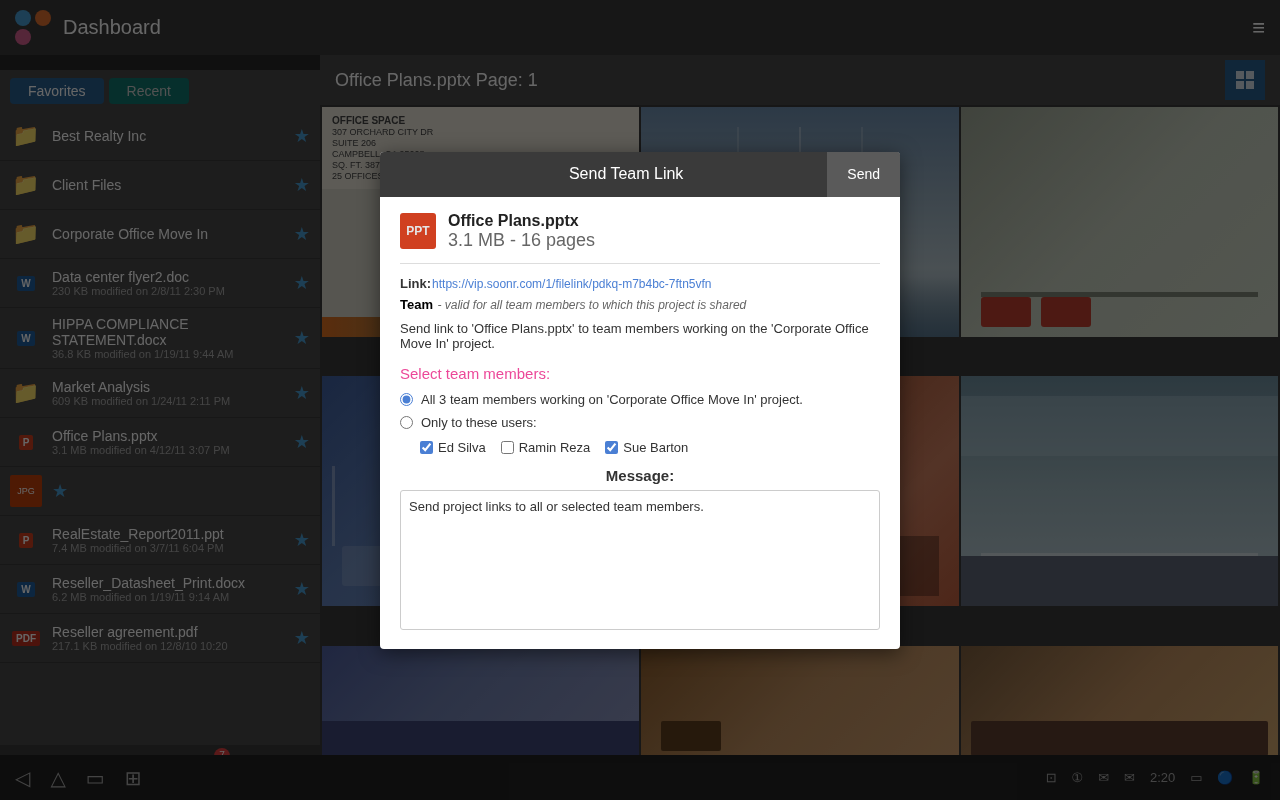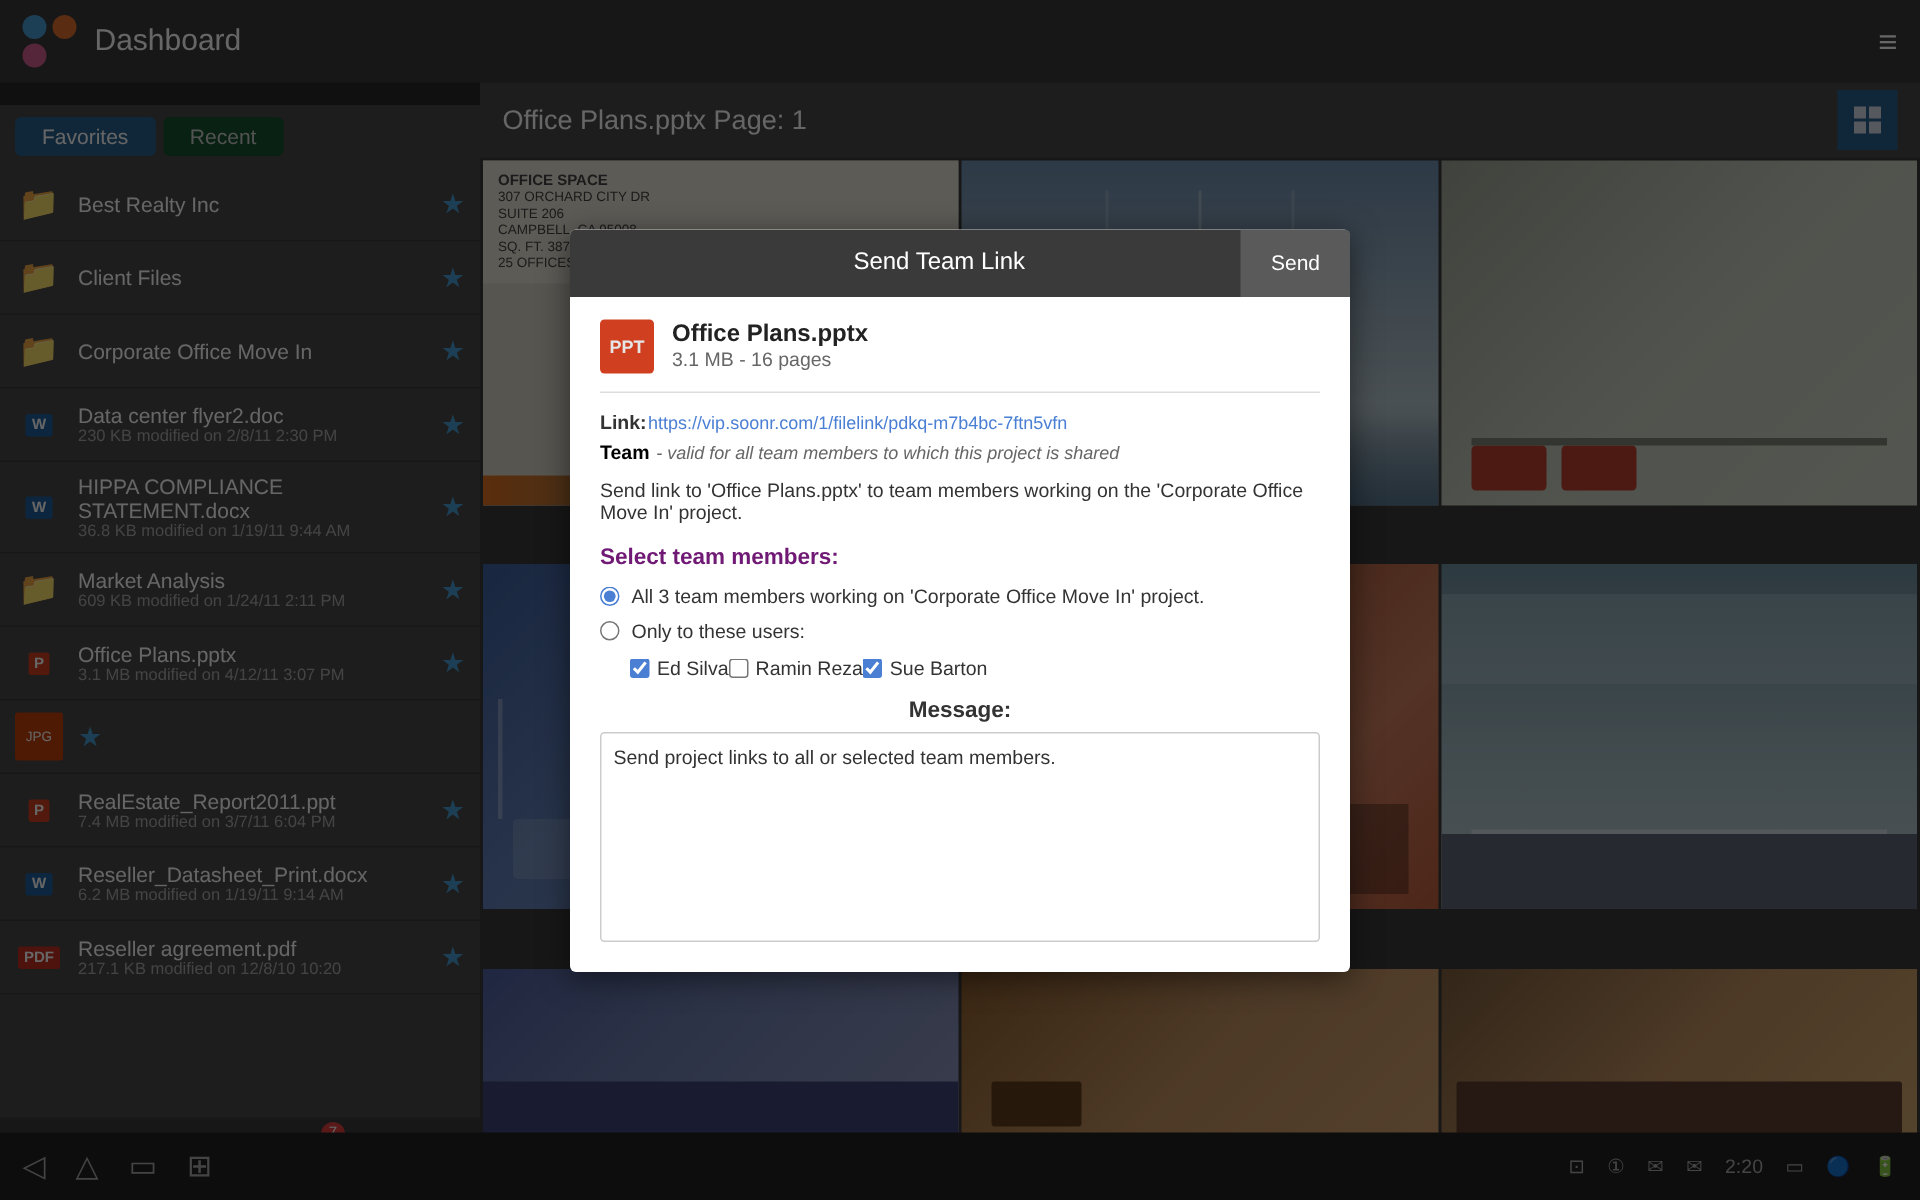--- a/index.html
+++ b/index.html
@@ -52,21 +52,21 @@
       gap: 5px;
     }
     .sidebar-tab {
       padding: 5px 18px;
       border-radius: 4px;
       font-size: 14px;
       cursor: pointer;
       color: #ffffff;
     }
     .sidebar-tab.active { background: #2a6090; }
-    .sidebar-tab.inactive { background: #14532d; color: #cccccc; }
+    .sidebar-tab.inactive { background: #0f766e; color: #cccccc; }
 
     .sidebar-items { flex: 1; overflow-y: auto; }
     .sidebar-item {
       display: flex;
       align-items: center;
       padding: 8px 10px;
       gap: 10px;
       border-bottom: 1px solid #3a3a3a;
       cursor: pointer;
     }
@@ -240,35 +240,35 @@
     }
     .modal-file-icon {
       width: 36px; height: 36px;
       background: #d04020;
       color: #e5e5e5;
       display: flex; align-items: center; justify-content: center;
       font-size: 12px; font-weight: bold;
       border-radius: 3px;
     }
     .modal-file-name { font-size: 16px; font-weight: bold; color: #222; }
-    .modal-file-size { font-size: 13px; color: #666; }
+    .modal-file-size { font-size: 18px; color: #666; }
 
     .modal-link-row {
       display: flex; gap: 1px; align-items: baseline; margin-bottom: 4px;
     }
     .modal-link-label { font-size: 13px; font-weight: bold; color: #333; }
     .modal-link-url { font-size: 12px; color: #4a7fd4; }
     .modal-link-note { font-size: 12px; color: #666; font-style: italic; }
     .modal-desc { font-size: 13px; color: #333; margin-bottom: 14px; }
 
-    .select-members-label { font-size: 15px; font-weight: bold; color: #701a75; margin-bottom: 10px; }
+    .select-members-label { font-size: 15px; font-weight: normal; color: #ec4899; margin-bottom: 10px; }
     .radio-group { display: flex; flex-direction: column; gap: 8px; margin-bottom: 10px; }
     .radio-row { display: flex; align-items: center; gap: 8px; font-size: 13px; color: #333; }
     .radio-row input[type="radio"] { accent-color: #4a7fd4; }
-    .checkbox-row { display: flex; align-items: center; margin-left: 20px; margin-bottom: 12px; }
+    .checkbox-row { display: flex; align-items: center; gap: 15px; margin-left: 20px; margin-bottom: 12px; }
     .checkbox-item { display: flex; align-items: center; gap: 5px; font-size: 13px; color: #333; }
     .checkbox-item input[type="checkbox"] { accent-color: #4a7fd4; }
 
     .message-label { font-size: 15px; font-weight: bold; color: #333; margin-bottom: 6px; text-align: center; }
     .message-textarea {
       width: 100%;
       height: 140px;
       border: 1px solid #cccccc;
       border-radius: 3px;
       padding: 8px;

